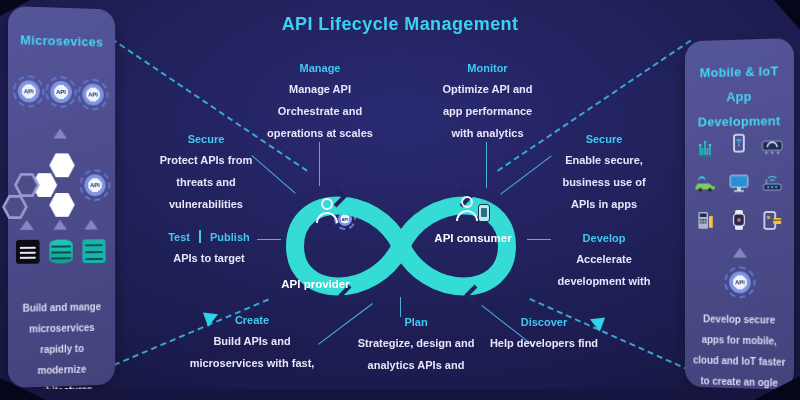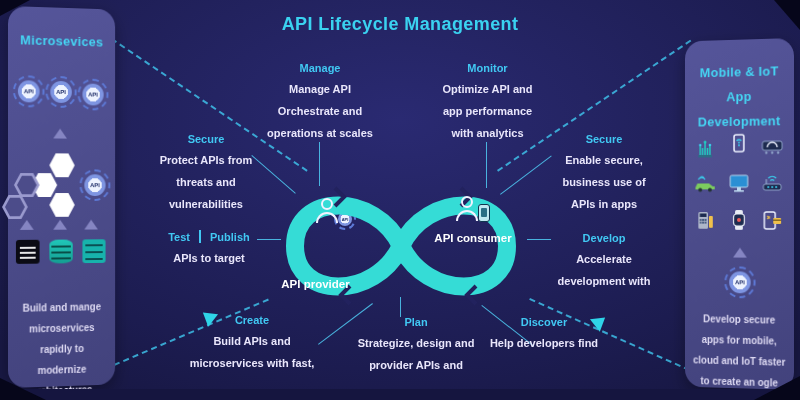--- a/index.html
+++ b/index.html
@@ -233,21 +233,21 @@
 
 <div class="stage" style="left:168px;top:314px;width:168px;">
   <div class="stage-h">Create</div>
   <div class="stage-l">Build APIs and</div>
   <div class="stage-l">microservices with fast,</div>
 </div>
 
 <div class="stage" style="left:332px;top:316px;width:168px;">
   <div class="stage-h">Plan</div>
   <div class="stage-l">Strategize, design and</div>
-  <div class="stage-l">provider APIs and</div>
+  <div class="stage-l">analytics APIs and</div>
 </div>
 
 <div class="stage" style="left:462px;top:316px;width:164px;">
   <div class="stage-h">Discover</div>
   <div class="stage-l">Help developers find</div>
 </div>
 
 <div class="stage" style="left:524px;top:133px;width:160px;">
   <div class="stage-h">Secure</div>
   <div class="stage-l">Enable secure,</div>

